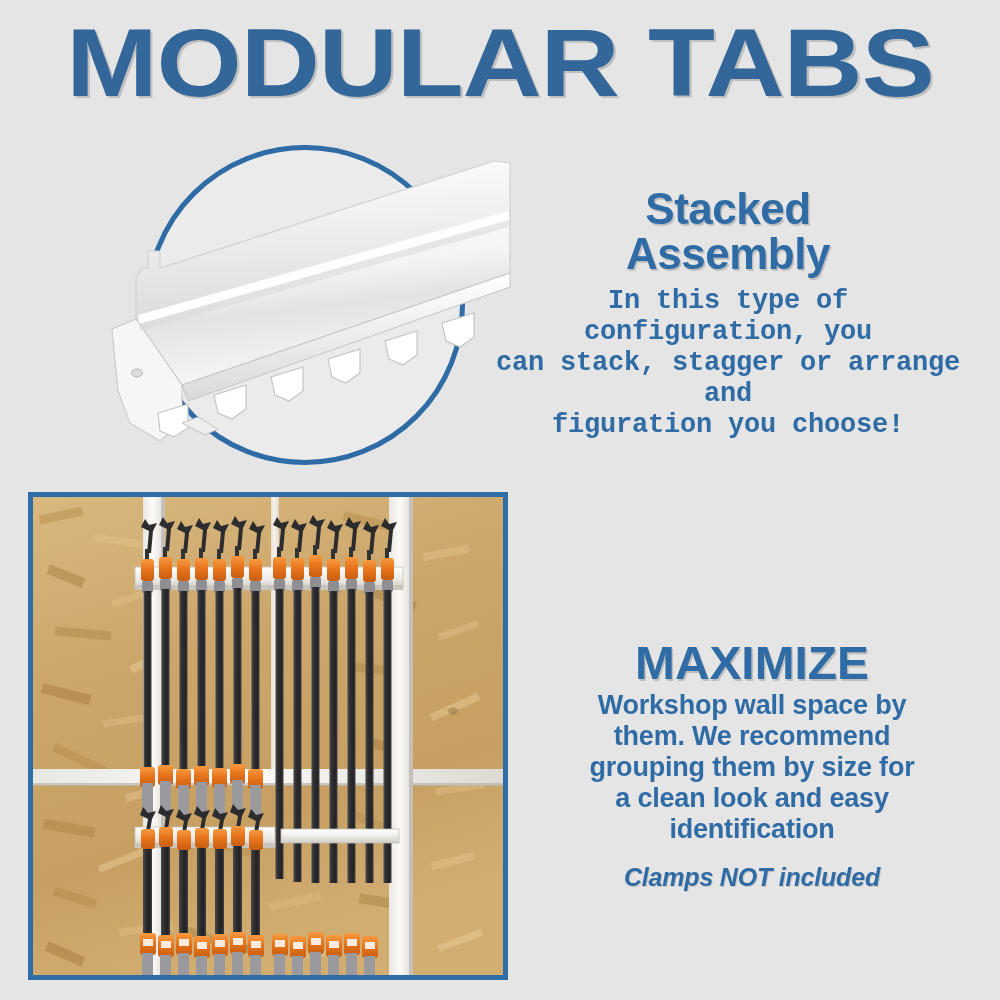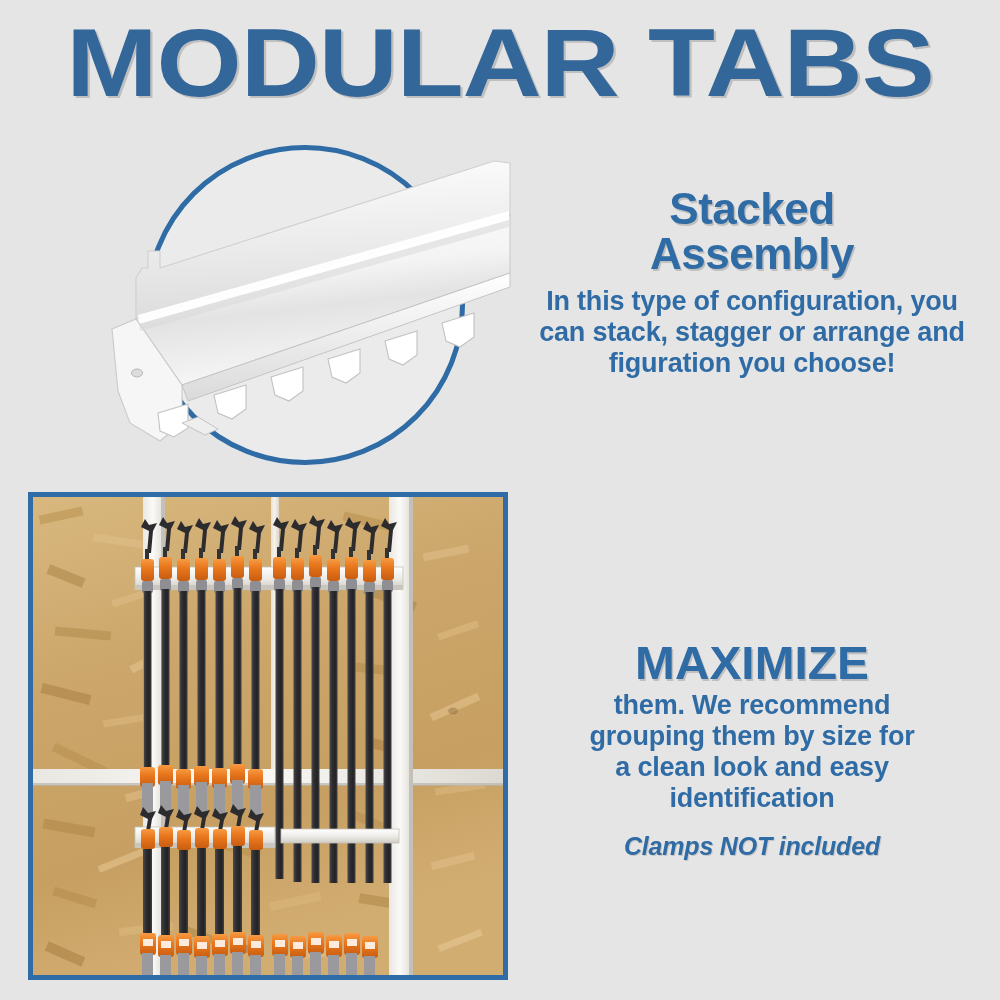--- a/index.html
+++ b/index.html
@@ -54,23 +54,23 @@
   .rblock .head{
     font-weight:700;
     color:#2f6ba5;
     text-shadow:1.5px 1.5px 0 rgba(130,130,130,.38);
   }
   .rblock .body{
     color:#2f6ba5;
     font-weight:700;
   }
 
-  #stacked-block{left:512px;top:186px;width:480px;}
+  #stacked-block{left:488px;top:186px;width:480px;}
   #stacked-block .head{font-size:44px;line-height:45px;letter-spacing:-.5px;}
-  #stacked-block .body{font-size:27px;line-height:31px;margin-top:10px;letter-spacing:-.2px;}
+  #stacked-block .body{font-size:27px;line-height:31px;margin-top:10px;letter-spacing:-.2px;font-family:Liberation Mono, monospace;}
 
   #maximize-block{left:512px;top:640px;width:480px;text-align:center;}
   #maximize-block .head{
     font-size:46px;line-height:46px;letter-spacing:0px;
     transform:scaleX(1.04);transform-origin:50% 50%;
   }
   #maximize-block .body{font-size:27px;line-height:31px;margin-top:4px;letter-spacing:-.2px;}
   #maximize-block .note{
     font-size:25px;font-weight:700;font-style:italic;color:#2f6ba5;
     margin-top:18px;letter-spacing:-.2px;
@@ -141,20 +141,21 @@
     <div class="body">
       <div>In this type of configuration, you</div>
       <div>can stack, stagger or arrange and</div>
       <div>figuration you choose!</div>
     </div>
   </div>
 
   <div class="rblock" id="maximize-block">
     <div class="head">MAXIMIZE</div>
     <div class="body">
+      <div>Workshop wall space by</div>
       <div>them. We recommend</div>
       <div>grouping them by size for</div>
       <div>a clean look and easy</div>
       <div>identification</div>
     </div>
     <div class="note">Clamps NOT included</div>
   </div>
 
   <div class="photo">
     <div class="photo-inner">

